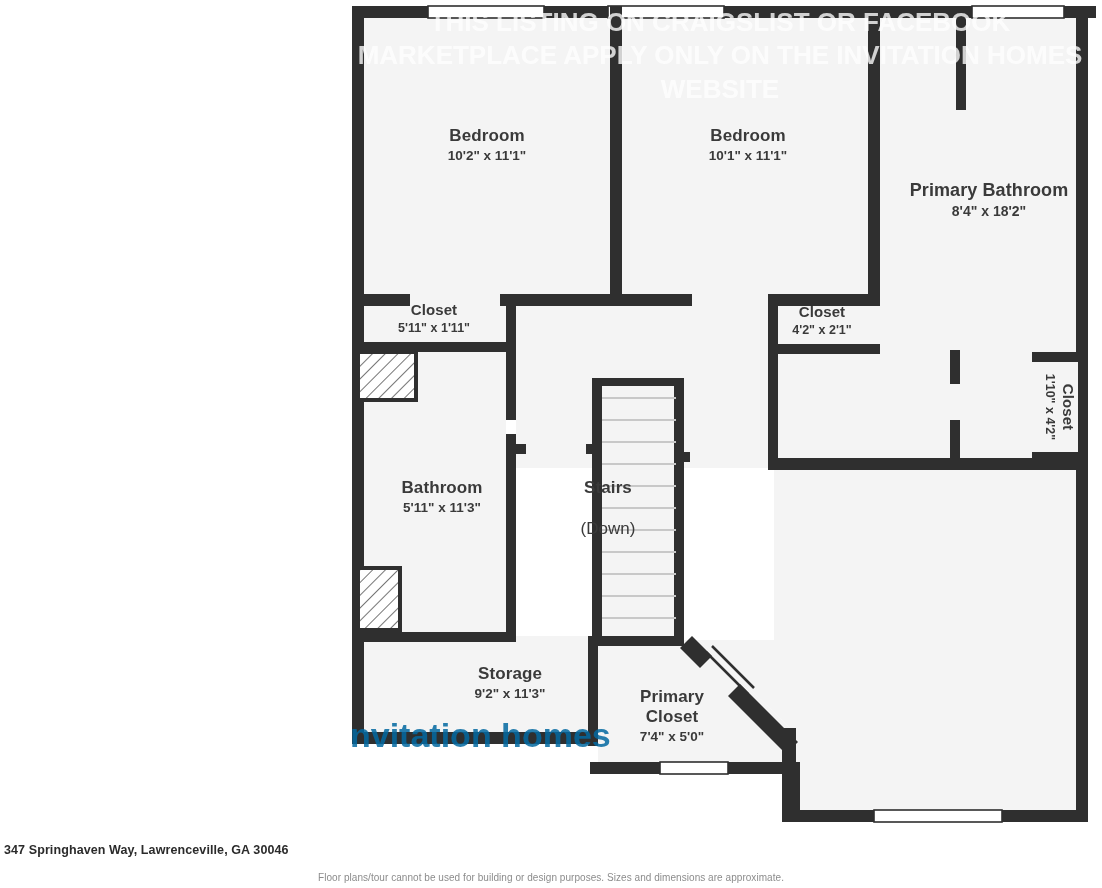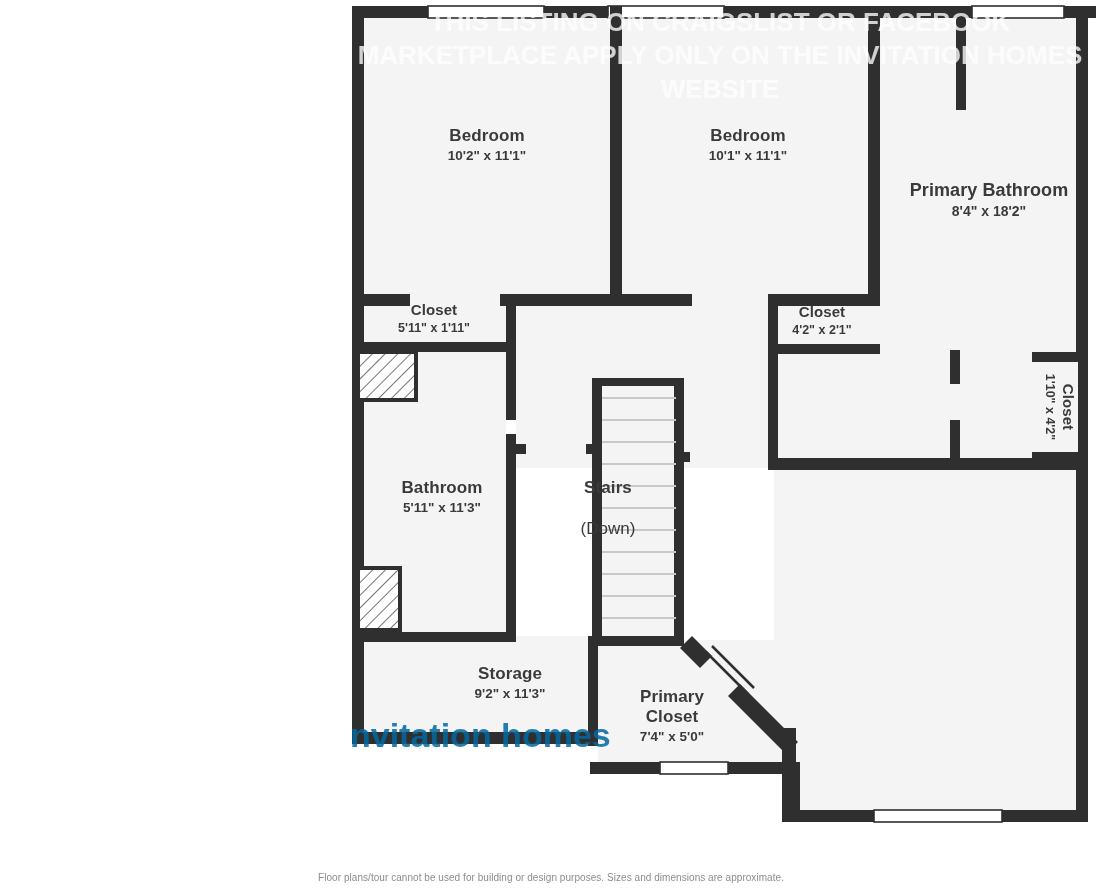--- a/index.html
+++ b/index.html
@@ -316,16 +316,17 @@
 
   <div class="room-label two-line" style="left:672px; top:716px;">
     <div class="rl-name">Primary</div>
     <div class="rl-name">Closet</div>
     <div class="rl-dim">7'4" x 5'0"</div>
   </div>
 
   <div class="watermark" id="wm-top">THIS LISTING ON CRAIGSLIST OR FACEBOOK MARKETPLACE APPLY ONLY ON THE INVITATION HOMES WEBSITE</div>
   <div class="watermark" id="wm-bottom">nvitation homes</div>
 
+  <div class="footer-addr">347 Springhaven Way, Lawrenceville, GA 30046</div>
   <div class="footer-floor">Floor 2</div>
   <div class="footer-disclaimer">Floor plans/tour cannot be used for building or design purposes. Sizes and dimensions are approximate.</div>
 
 </div>
 
 </body></html>

